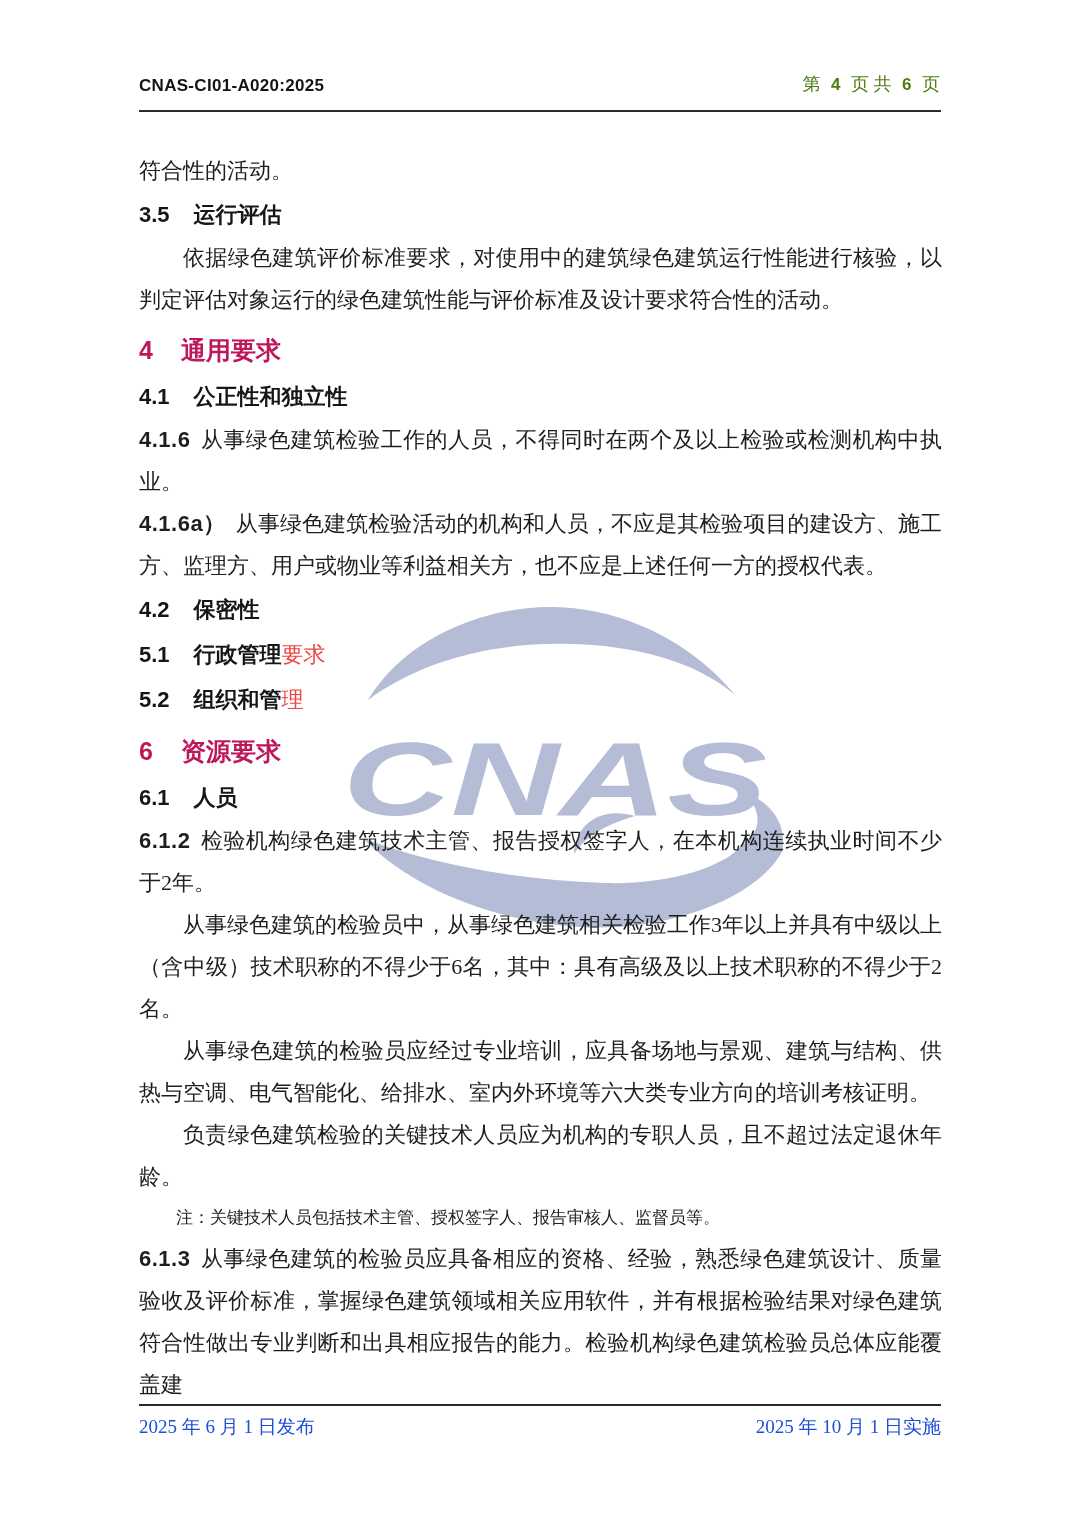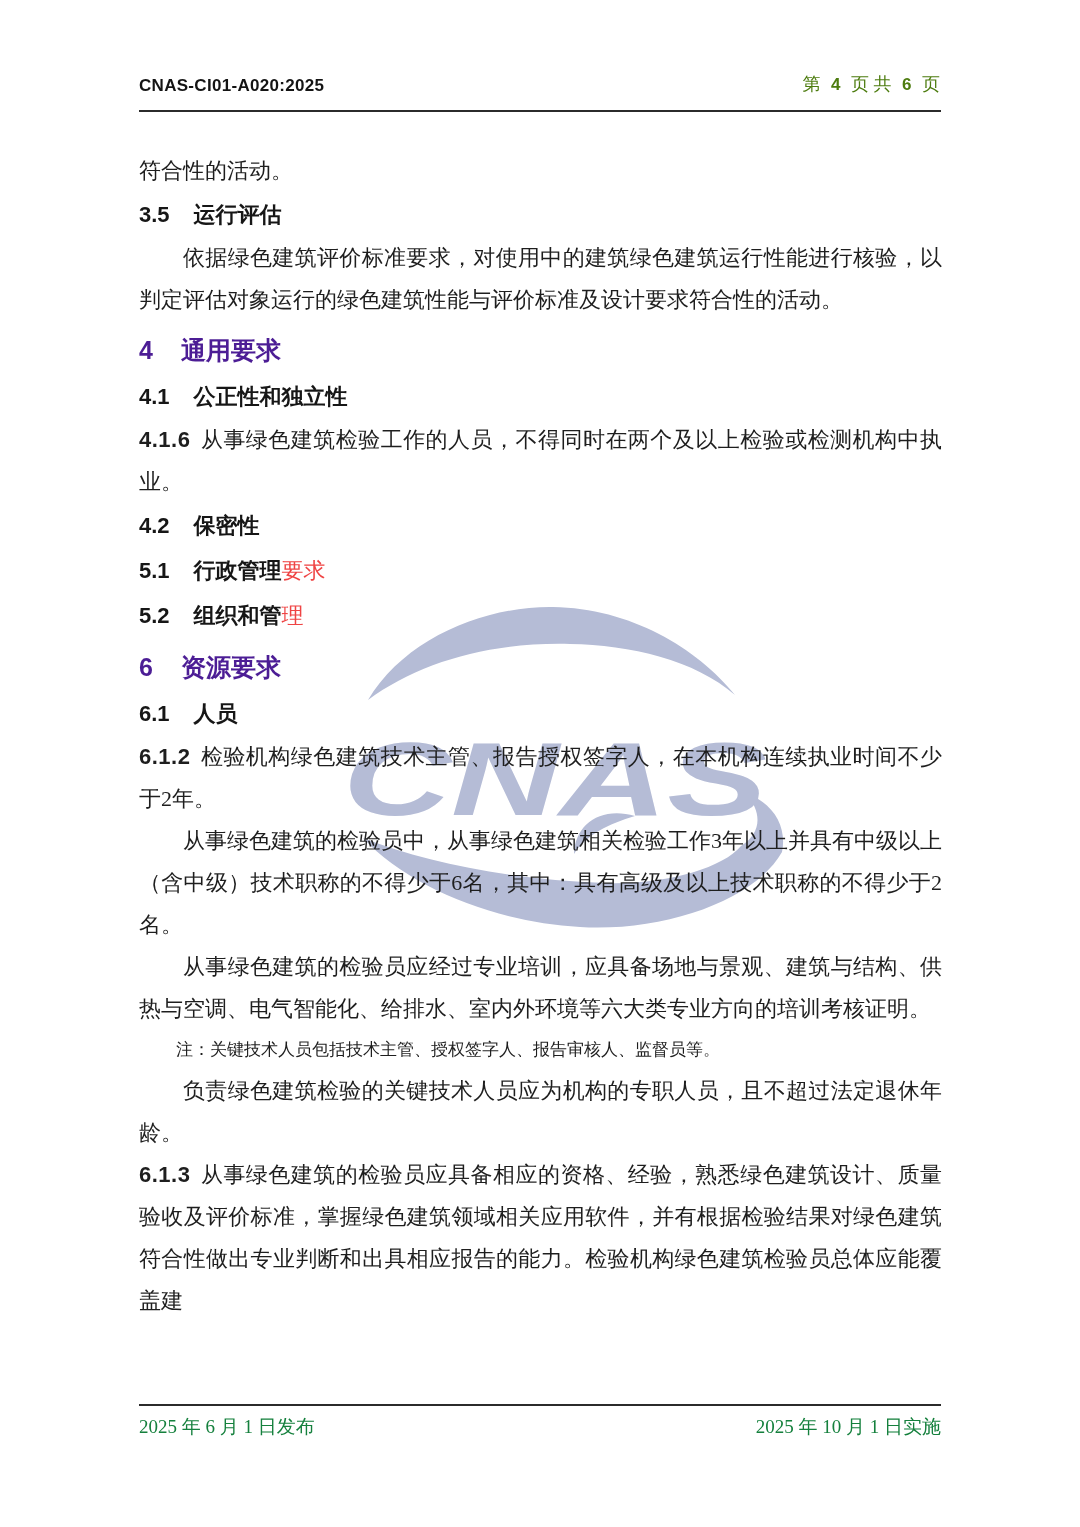--- a/index.html
+++ b/index.html
@@ -44,42 +44,42 @@
     font-size:22px;line-height:42px;
     text-align:justify;
   }
   .p .num{
     font-family:"Liberation Sans",sans-serif;font-weight:bold;
     margin-right:10px;letter-spacing:.5px;
   }
   .indent{text-indent:44px;}
   .h1{
     font-family:"Liberation Sans",sans-serif;font-weight:bold;
-    font-size:25px;line-height:46px;margin:6px 0 2px 0;color:#4c1d95;
+    font-size:25px;line-height:46px;margin:6px 0 2px 0;color:#be185d;
   }
   .h1 .num{margin-right:28px;}
   .h2{
     font-family:"Liberation Sans",sans-serif;font-weight:bold;
     font-size:22px;line-height:44px;margin-top:1px;color:#161616;
   }
   .h2 .num{margin-right:24px;}
   .h2 .light{
     font-weight:normal;font-family:"Liberation Serif",serif;color:#ef4444;
   }
   .note{
     font-family:"Liberation Serif",serif;
     font-size:17px;line-height:40px;padding-left:37px;
   }
   
   .footer{
     position:absolute;left:139px;right:139px;top:1404px;
     border-top:2px solid #2b2b2b;
     padding-top:8px;
     display:flex;justify-content:space-between;
-    font-size:19px;color:#15803d;
+    font-size:19px;color:#1d4ed8;
   }
 </style>
 </head>
 <body>
 
 <div class="page">
 
   <div class="header">
     <span class="doc-code">CNAS-CI01-A020:2025</span>
     <span class="page-info">
@@ -119,30 +119,31 @@
     </g>
   </svg>
 
   <div class="content" id="content">
       <div class="blk p"><span>符合性的活动。</span></div>
       <div class="blk h2"><span class="num">3.5</span><span>运行评估</span></div>
       <div class="blk p indent"><span>依据绿色建筑评价标准要求，对使用中的建筑绿色建筑运行性能进行核验，以判定评估对象运行的绿色建筑性能与评价标准及设计要求符合性的活动。</span></div>
       <div class="blk h1"><span class="num">4</span><span>通用要求</span></div>
       <div class="blk h2"><span class="num">4.1</span><span>公正性和独立性</span></div>
       <div class="blk p"><span class="num">4.1.6</span><span>从事绿色建筑检验工作的人员，不得同时在两个及以上检验或检测机构中执业。</span></div>
+      <div class="blk p"><span class="num">4.1.6a）</span><span>从事绿色建筑检验活动的机构和人员，不应是其检验项目的建设方、施工方、监理方、用户或物业等利益相关方，也不应是上述任何一方的授权代表。</span></div>
       <div class="blk h2"><span class="num">4.2</span><span>保密性</span></div>
       <div class="blk h2"><span class="num">5.1</span><span>行政管理</span><span class="light">要求</span></div>
       <div class="blk h2"><span class="num">5.2</span><span>组织和管</span><span class="light">理</span></div>
       <div class="blk h1"><span class="num">6</span><span>资源要求</span></div>
       <div class="blk h2"><span class="num">6.1</span><span>人员</span></div>
       <div class="blk p"><span class="num">6.1.2</span><span>检验机构绿色建筑技术主管、报告授权签字人，在本机构连续执业时间不少于2年。</span></div>
       <div class="blk p indent"><span>从事绿色建筑的检验员中，从事绿色建筑相关检验工作3年以上并具有中级以上（含中级）技术职称的不得少于6名，其中：具有高级及以上技术职称的不得少于2名。</span></div>
       <div class="blk p indent"><span>从事绿色建筑的检验员应经过专业培训，应具备场地与景观、建筑与结构、供热与空调、电气智能化、给排水、室内外环境等六大类专业方向的培训考核证明。</span></div>
+      <div class="blk p indent"><span>负责绿色建筑检验的关键技术人员应为机构的专职人员，且不超过法定退休年龄。</span></div>
       <div class="blk note"><span>注：关键技术人员包括技术主管、授权签字人、报告审核人、监督员等。</span></div>
-      <div class="blk p indent"><span>负责绿色建筑检验的关键技术人员应为机构的专职人员，且不超过法定退休年龄。</span></div>
       <div class="blk p"><span class="num">6.1.3</span><span>从事绿色建筑的检验员应具备相应的资格、经验，熟悉绿色建筑设计、质量验收及评价标准，掌握绿色建筑领域相关应用软件，并有根据检验结果对绿色建筑符合性做出专业判断和出具相应报告的能力。检验机构绿色建筑检验员总体应能覆盖建</span></div>
     </div>
 
   <div class="footer">
     <span>2025 年 6 月 1 日发布</span>
     <span>2025 年 10 月 1 日实施</span>
   </div>
 
 </div>
 

